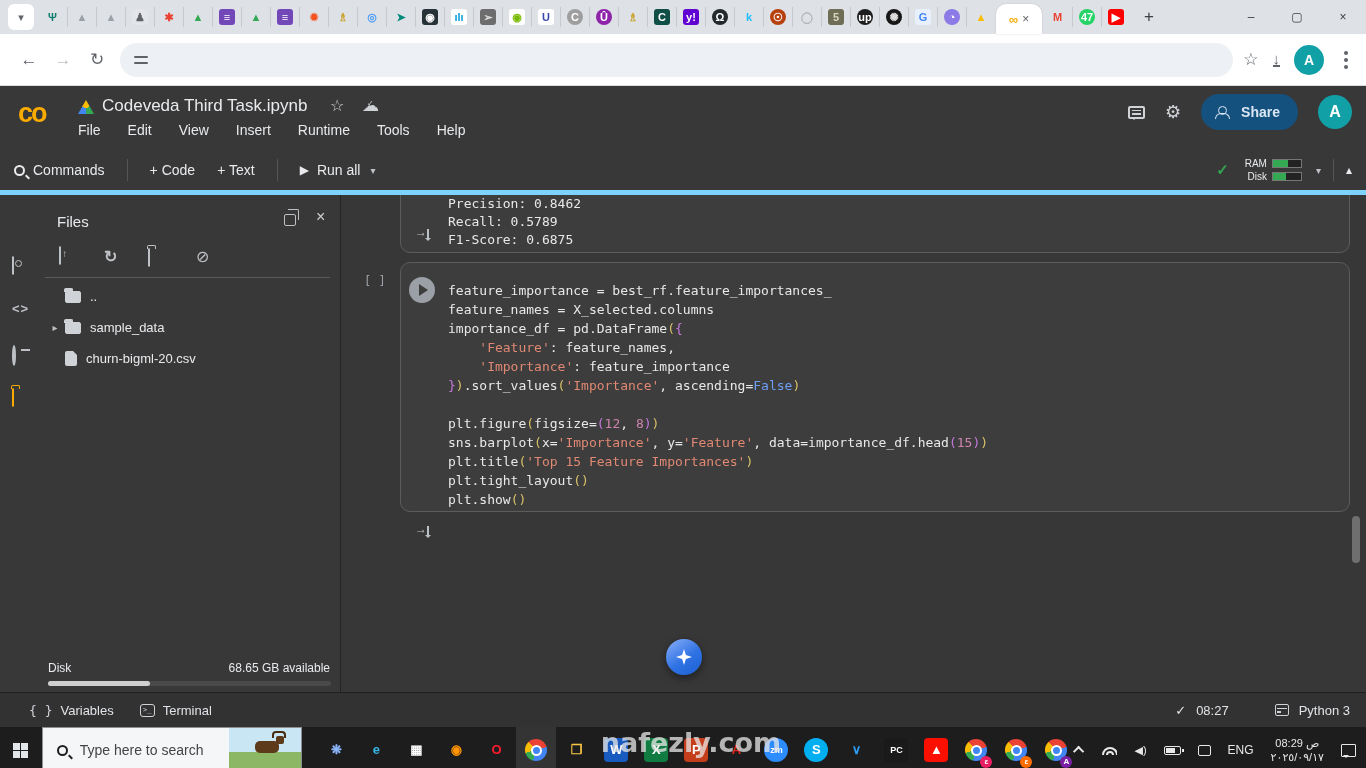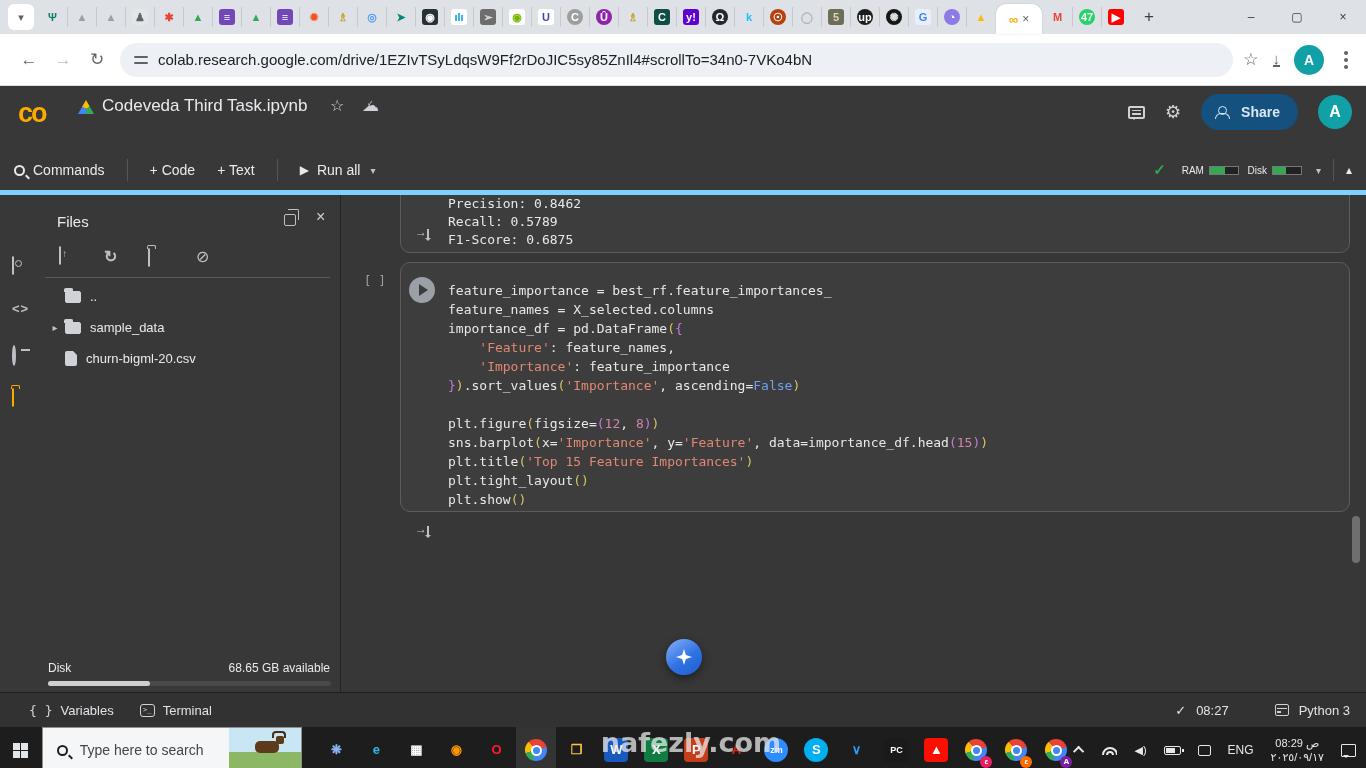--- a/index.html
+++ b/index.html
@@ -73,21 +73,21 @@
   .ctoolbar { height:45px; background:#383838; border-bottom:5px solid #7dd3fc; display:flex; align-items:center;
               padding:0 14px; color:#e8eaed; font-size:14px; position:relative; }
   .mag { width:11px; height:11px; border:2px solid #e8eaed; border-radius:50%; position:relative; display:inline-block; }
   .mag::after { content:""; position:absolute; left:9px; top:9px; width:5px; height:2px; background:#e8eaed; transform:rotate(45deg); }
   .tb-item { display:flex; align-items:center; gap:8px; margin-right:22px; }
   .tb-sep { width:1px; height:22px; background:#555; margin-right:22px; }
   .runall-tri { color:#e8eaed; font-size:12px; }
   .dda { font-size:10px; color:#bdc1c6; margin-left:2px; }
   .tb-right { margin-left:auto; display:flex; align-items:center; gap:12px; }
   .okck { color:#34a853; font-size:15px; font-weight:bold; }
-  .meters { display:flex; flex-direction:row; gap:2px; }
+  .meters { display:flex; flex-direction:column; gap:2px; }
   .meter-row { display:flex; align-items:center; gap:5px; font-size:10px; color:#e8eaed; }
   .meter-row .lbl { width:26px; text-align:right; }
   .meter { width:30px; height:9px; border:1px solid #777; background:#222; position:relative; }
   .meter i { position:absolute; left:0; top:0; bottom:0; background:#34a853; }
 
   
   .content { height:497px; display:flex; background:#373737; }
   .sidebar { width:341px; position:relative; background:#383838; border-right:1px solid #242424; flex:none; }
   .rail-ic { position:absolute; left:12px; color:#bdc1c6; }
   .i-bars { width:14px; height:2px; background:#bdc1c6; box-shadow:0 5px 0 #bdc1c6, 0 10px 0 #bdc1c6; }
@@ -343,40 +343,48 @@
       <span>×</span>
     </div>
   </div>
 
   <div class="addrbar">
     <span class="nav-ic">←</span>
     <span class="nav-ic dis">→</span>
     <span class="nav-ic">↻</span>
     <div class="omnibox">
       <span class="tune"></span>
-      <span class="url">colab.research.google.com/drive/1EZIvTSyLdqsW9Ff2rDoJIC5sy85ZnIl4#scrollTo=34n0-7VKo4bN</span>
     </div>
     <div class="addr-right">
       <span class="star">☆</span>
       <span class="dl">↓</span>
       <span class="avatar-sm">A</span>
       <span class="kebab">
           <i></i>
           <i></i>
           <i></i>
         </span>
     </div>
   </div>
 
   <div class="cheader">
     <div class="co-logo">co</div>
     <div class="drive-tri"></div>
     <div class="nb-title">Codeveda Third Task.ipynb</div>
     <div class="title-star">☆</div>
     <div class="cloud">☁<span class="ck">✓</span></div>
+    <div class="menubar" id="menubar">
+        <span>File</span>
+        <span>Edit</span>
+        <span>View</span>
+        <span>Insert</span>
+        <span>Runtime</span>
+        <span>Tools</span>
+        <span>Help</span>
+      </div>
     <div class="hdr-right">
       <span class="cmt">
           <i></i>
           <i></i>
         </span>
       <span class="gear">⚙</span>
       <div class="share-btn">
         <span class="ppl"></span>
         <span>Share</span>
       </div>

